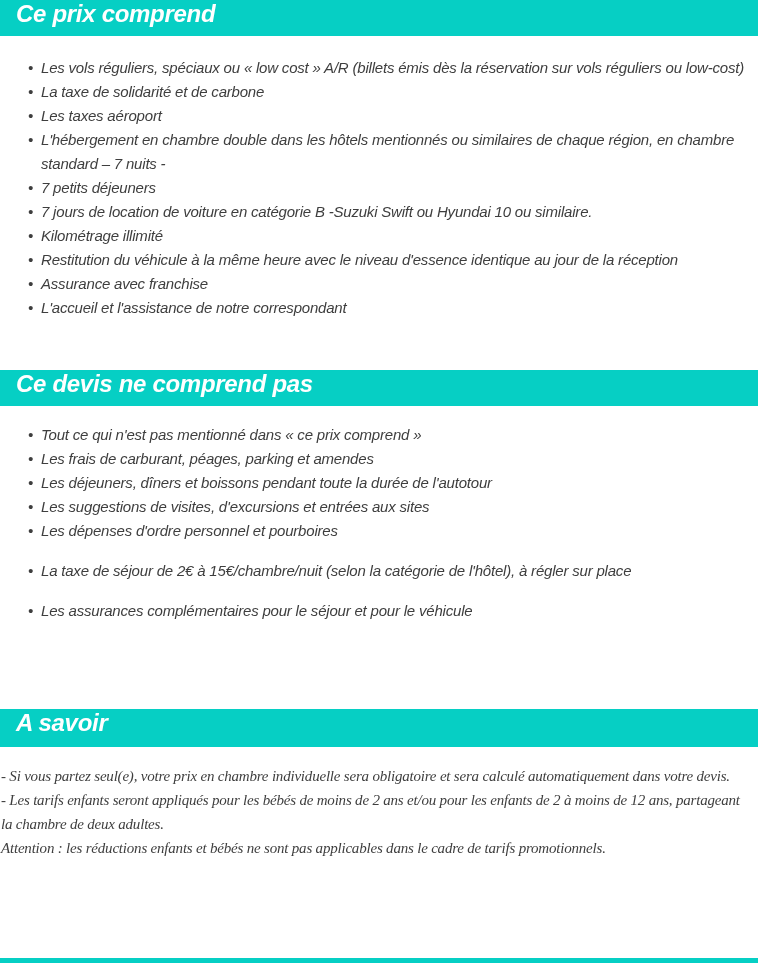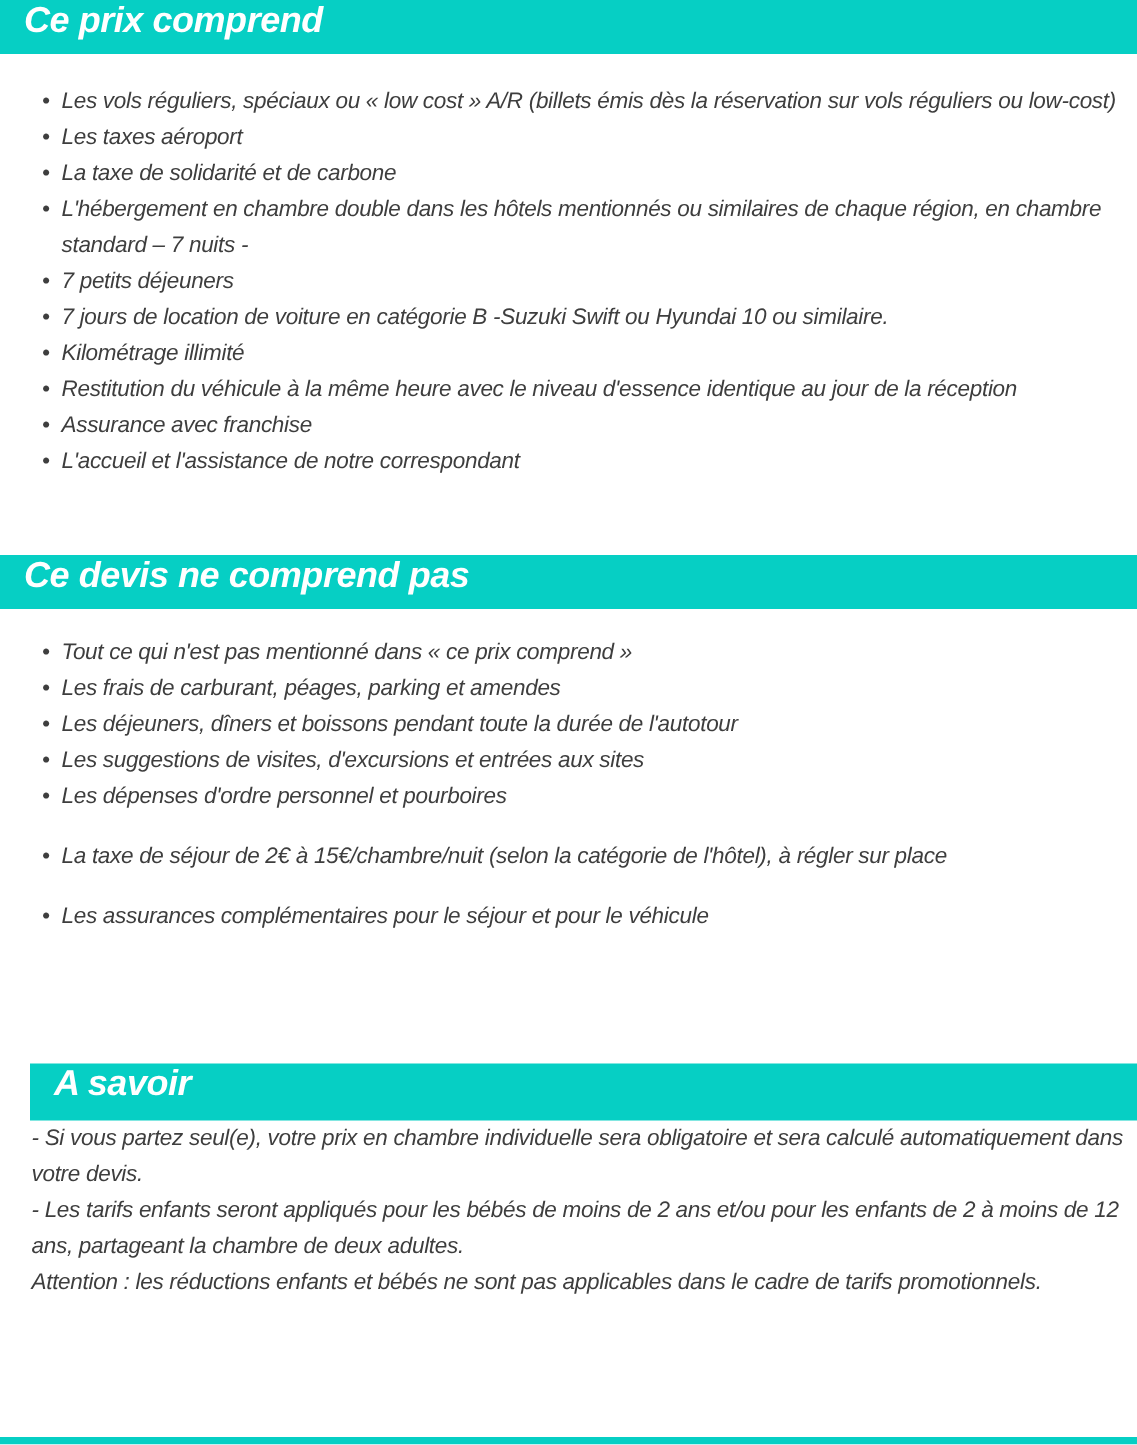--- a/index.html
+++ b/index.html
@@ -55,24 +55,26 @@
     color: var(--text);
   }
   
   .sec-included ul.bullet-list { margin-top: 20px; }
   
   .sec-not-included { margin-top: 50px; }
   .sec-not-included ul.bullet-list { margin-top: 17px; }
   .sec-not-included ul.bullet-list li:nth-of-type(6),
   .sec-not-included ul.bullet-list li:nth-of-type(7) { margin-top: 16px; }
   
-  .sec-a-savoir { margin-top: 86px; padding-left: 20px; }
+  .sec-a-savoir { margin-top: 86px; }
   .sec-a-savoir .section-header { height: 38px; }
   .paragraphs {
+    margin-top: 17px;
     padding: 0 4px 0 1px;
+    font-family: Liberation Serif, serif;
   }
   .paragraphs p {
     margin: 0;
     font-style: italic;
     font-size: 15px;
     line-height: 24px;
     color: var(--text);
     letter-spacing: -0.2px;
   }
   .bottom-partial-bar {
@@ -87,22 +89,22 @@
 </head>
 <body>
 
 <section class="sec-included">
   <header class="section-header">
     <h2>Ce prix comprend</h2>
   </header>
   <ul class="bullet-list">
 
   <li>Les vols réguliers, spéciaux ou « low cost » A/R (billets émis dès la réservation sur vols réguliers ou low-cost)</li>
+      <li>La taxe de solidarité et de carbone</li>
       <li>Les taxes aéroport</li>
-      <li>La taxe de solidarité et de carbone</li>
       <li>L'hébergement en chambre double dans les hôtels mentionnés ou similaires de chaque région, en chambre standard – 7 nuits -</li>
       <li>7 petits déjeuners</li>
       <li>7 jours de location de voiture en catégorie B -Suzuki Swift ou Hyundai 10 ou similaire.</li>
       <li>Kilométrage illimité</li>
       <li>Restitution du véhicule à la même heure avec le niveau d'essence identique au jour de la réception</li>
       <li>Assurance avec franchise</li>
       <li>L'accueil et l'assistance de notre correspondant</li>
     </ul>
 </section>
 

